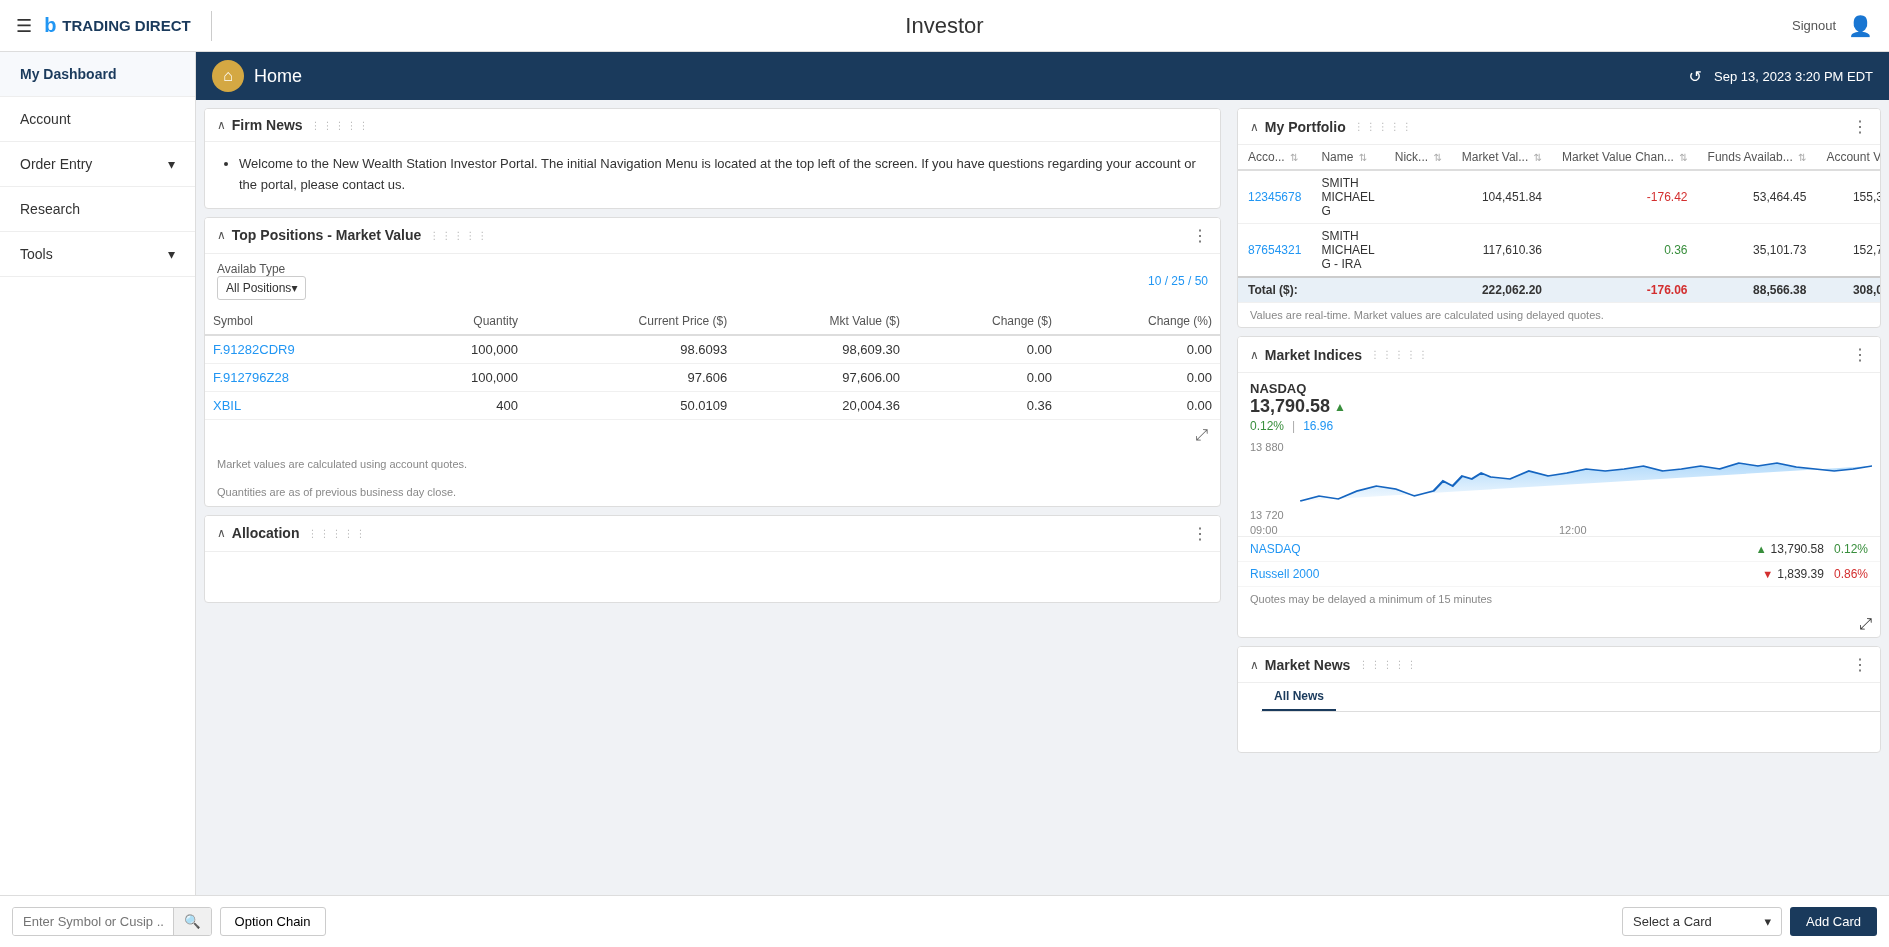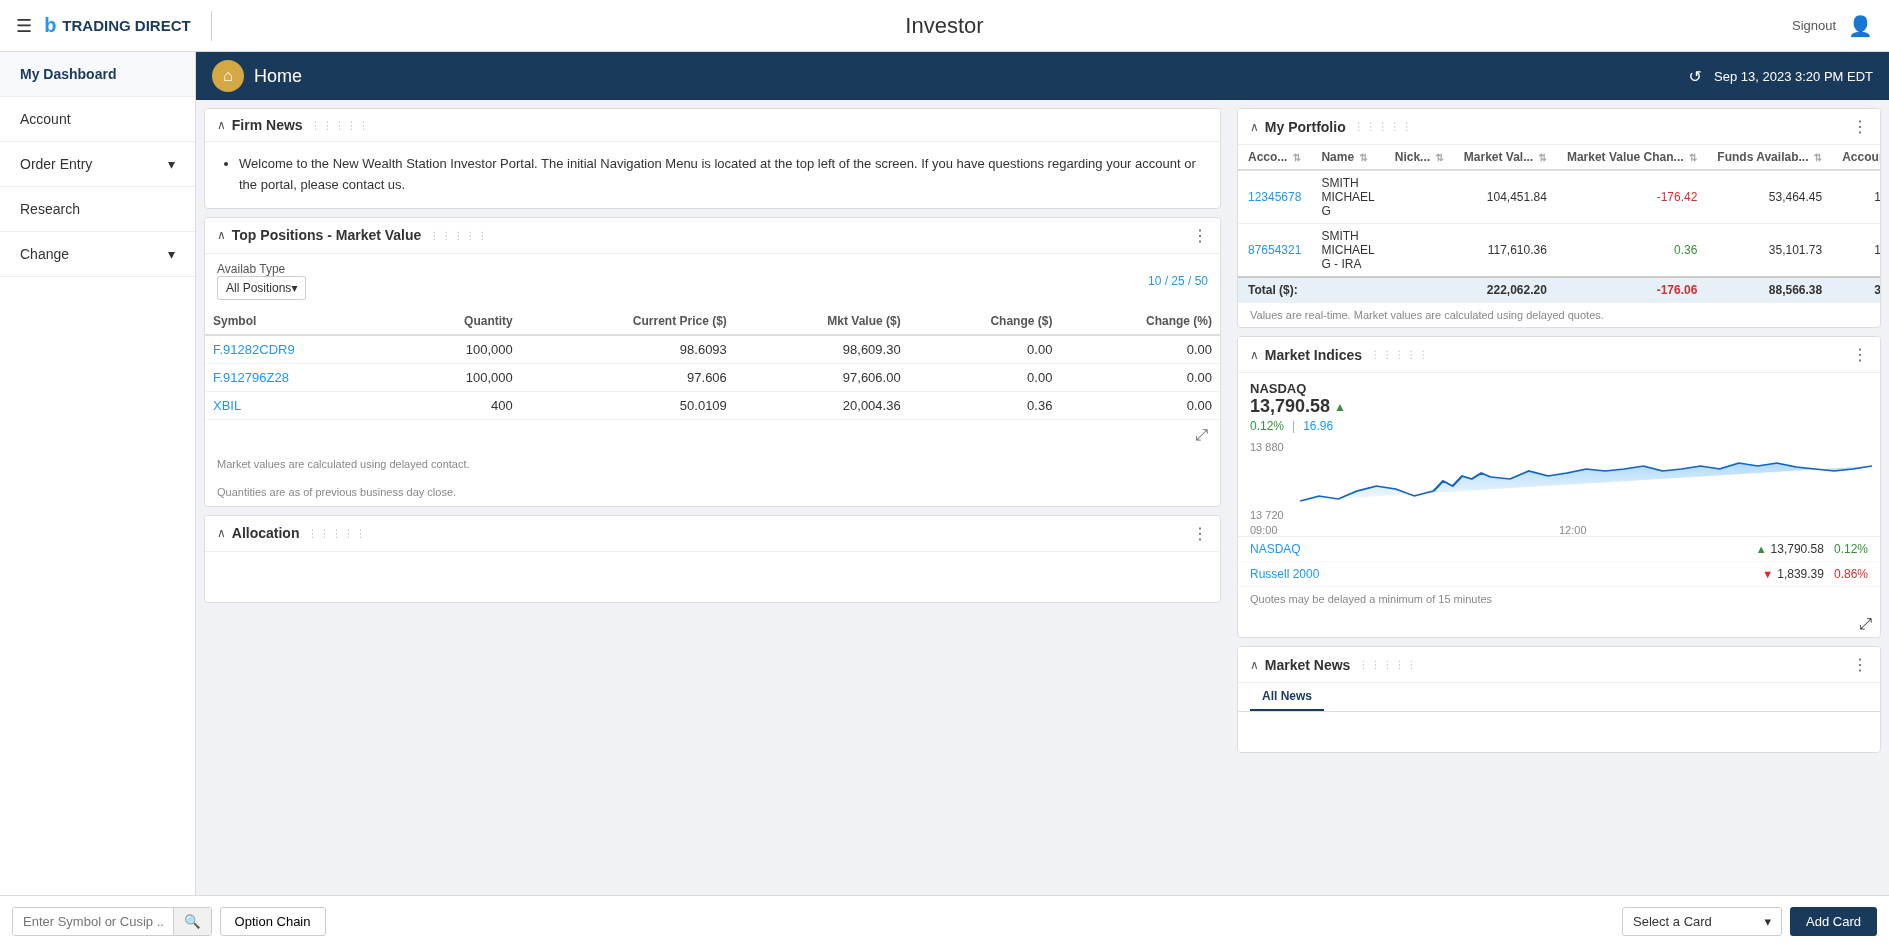--- a/index.html
+++ b/index.html
@@ -92,21 +92,21 @@
     .top-positions-filter { display: flex; align-items: center; justify-content: space-between; padding: 8px 12px; }
     .security-type-label { font-size: 12px; color: #555; }
     .pagination { font-size: 12px; color: #2196F3; }
     .pagination span { cursor: pointer; }
     .filter-select {
       border: 1px solid #ccc; border-radius: 3px; padding: 4px 8px;
       font-size: 12px; background: #fff; cursor: pointer; display: flex; align-items: center; 
     }
 
     table { width: 100%; border-collapse: collapse; font-size: 13px; }
-    th { text-align: left; padding: 6px 8px; border-bottom: 2px solid #ddd; color: #555; font-weight: 700; font-size: 12px; }
+    th { text-align: left; padding: 6px 8px; border-bottom: 2px solid #ddd; color: #555; font-weight: 400; font-size: 12px; }
     td { padding: 6px 8px; border-bottom: 1px solid #f0f0f0; }
     .link-cell { color: #2196F3; cursor: pointer; text-decoration: none; }
     .text-right { text-align: right; }
 
     .table-footer { padding: 8px 12px; font-size: 11px; color: #888; }
     .expand-btn { text-align: right; padding: 6px 12px; }
     .expand-icon { color: #666; cursor: pointer; font-size: 16px; }
 
     
     .portfolio-table-wrap { overflow-x: auto; }
@@ -140,21 +140,21 @@
     .idx-chg-up { color: #388e3c; font-size: 12px; }
     .idx-chg-down { color: #d32f2f; font-size: 12px; }
     .indices-note { font-size: 11px; color: #888; padding: 6px 12px; }
 
     .expand-icon-right { text-align: right; padding: 4px 8px; }
 
     
     .allocation-card .card-body { min-height: 60px; }
 
     
-    .market-news-tabs { display: flex; border-bottom: 1px solid #ddd; padding: 0 12px; }
+    .market-news-tabs { display: flex; border-bottom: 1px solid #ddd; padding: 0 1px; margin-left: 23px; }
     .news-tab { padding: 6px 12px; font-size: 12px; cursor: pointer; border-bottom: 2px solid transparent; }
     .news-tab.active { border-bottom: 2px solid #1a3a5c; font-weight: bold; color: #1a3a5c; }
 
     
     .bottom-bar {
       height: 52px; background: #fff; border-top: 1px solid #ddd;
       display: flex; align-items: center; padding: 0 12px; gap: 8px;
       position: fixed; bottom: 0; width: 1889px; z-index: 100;
     }
     .bottom-search { display: flex; align-items: center; border: 1px solid #ccc; border-radius: 3px; overflow: hidden; }
@@ -206,21 +206,21 @@
       <span>Account</span>
     </div>
     <div class="sidebar-item with-arrow">
       <span>Order Entry</span>
       <span>▾</span>
     </div>
     <div class="sidebar-item">
       <span>Research</span>
     </div>
     <div class="sidebar-item with-arrow">
-      <span>Change</span>
+      <span>Tools</span>
       <span>▾</span>
     </div>
   </div>
 
   <div class="main-content">
 
     <div class="home-header">
       <div class="home-icon-circle">
         <span>⌂</span>
       </div>
@@ -301,21 +301,21 @@
       <td class="text-right">20,004.36</td>
       <td class="text-right">0.36</td>
       <td class="text-right">0.00</td>
     </tr>
                 </tbody>
             </table>
           </div>
           <div class="expand-btn">
             <span class="expand-icon">⤢</span>
           </div>
-          <div class="table-footer">Market values are calculated using delayed contact.</div>
+          <div class="table-footer">Market values are calculated using account quotes.</div>
           <div class="table-footer">Quantities are as of previous business day close.</div>
         </div>
 
         <div class="card allocation-card">
           <div class="card-header">
             <span class="collapse-icon">∧</span>
             <span class="card-title">Allocation</span>
             <span class="drag-handle">⋮⋮⋮⋮⋮</span>
             <span class="more-btn">⋮</span>
           </div>

